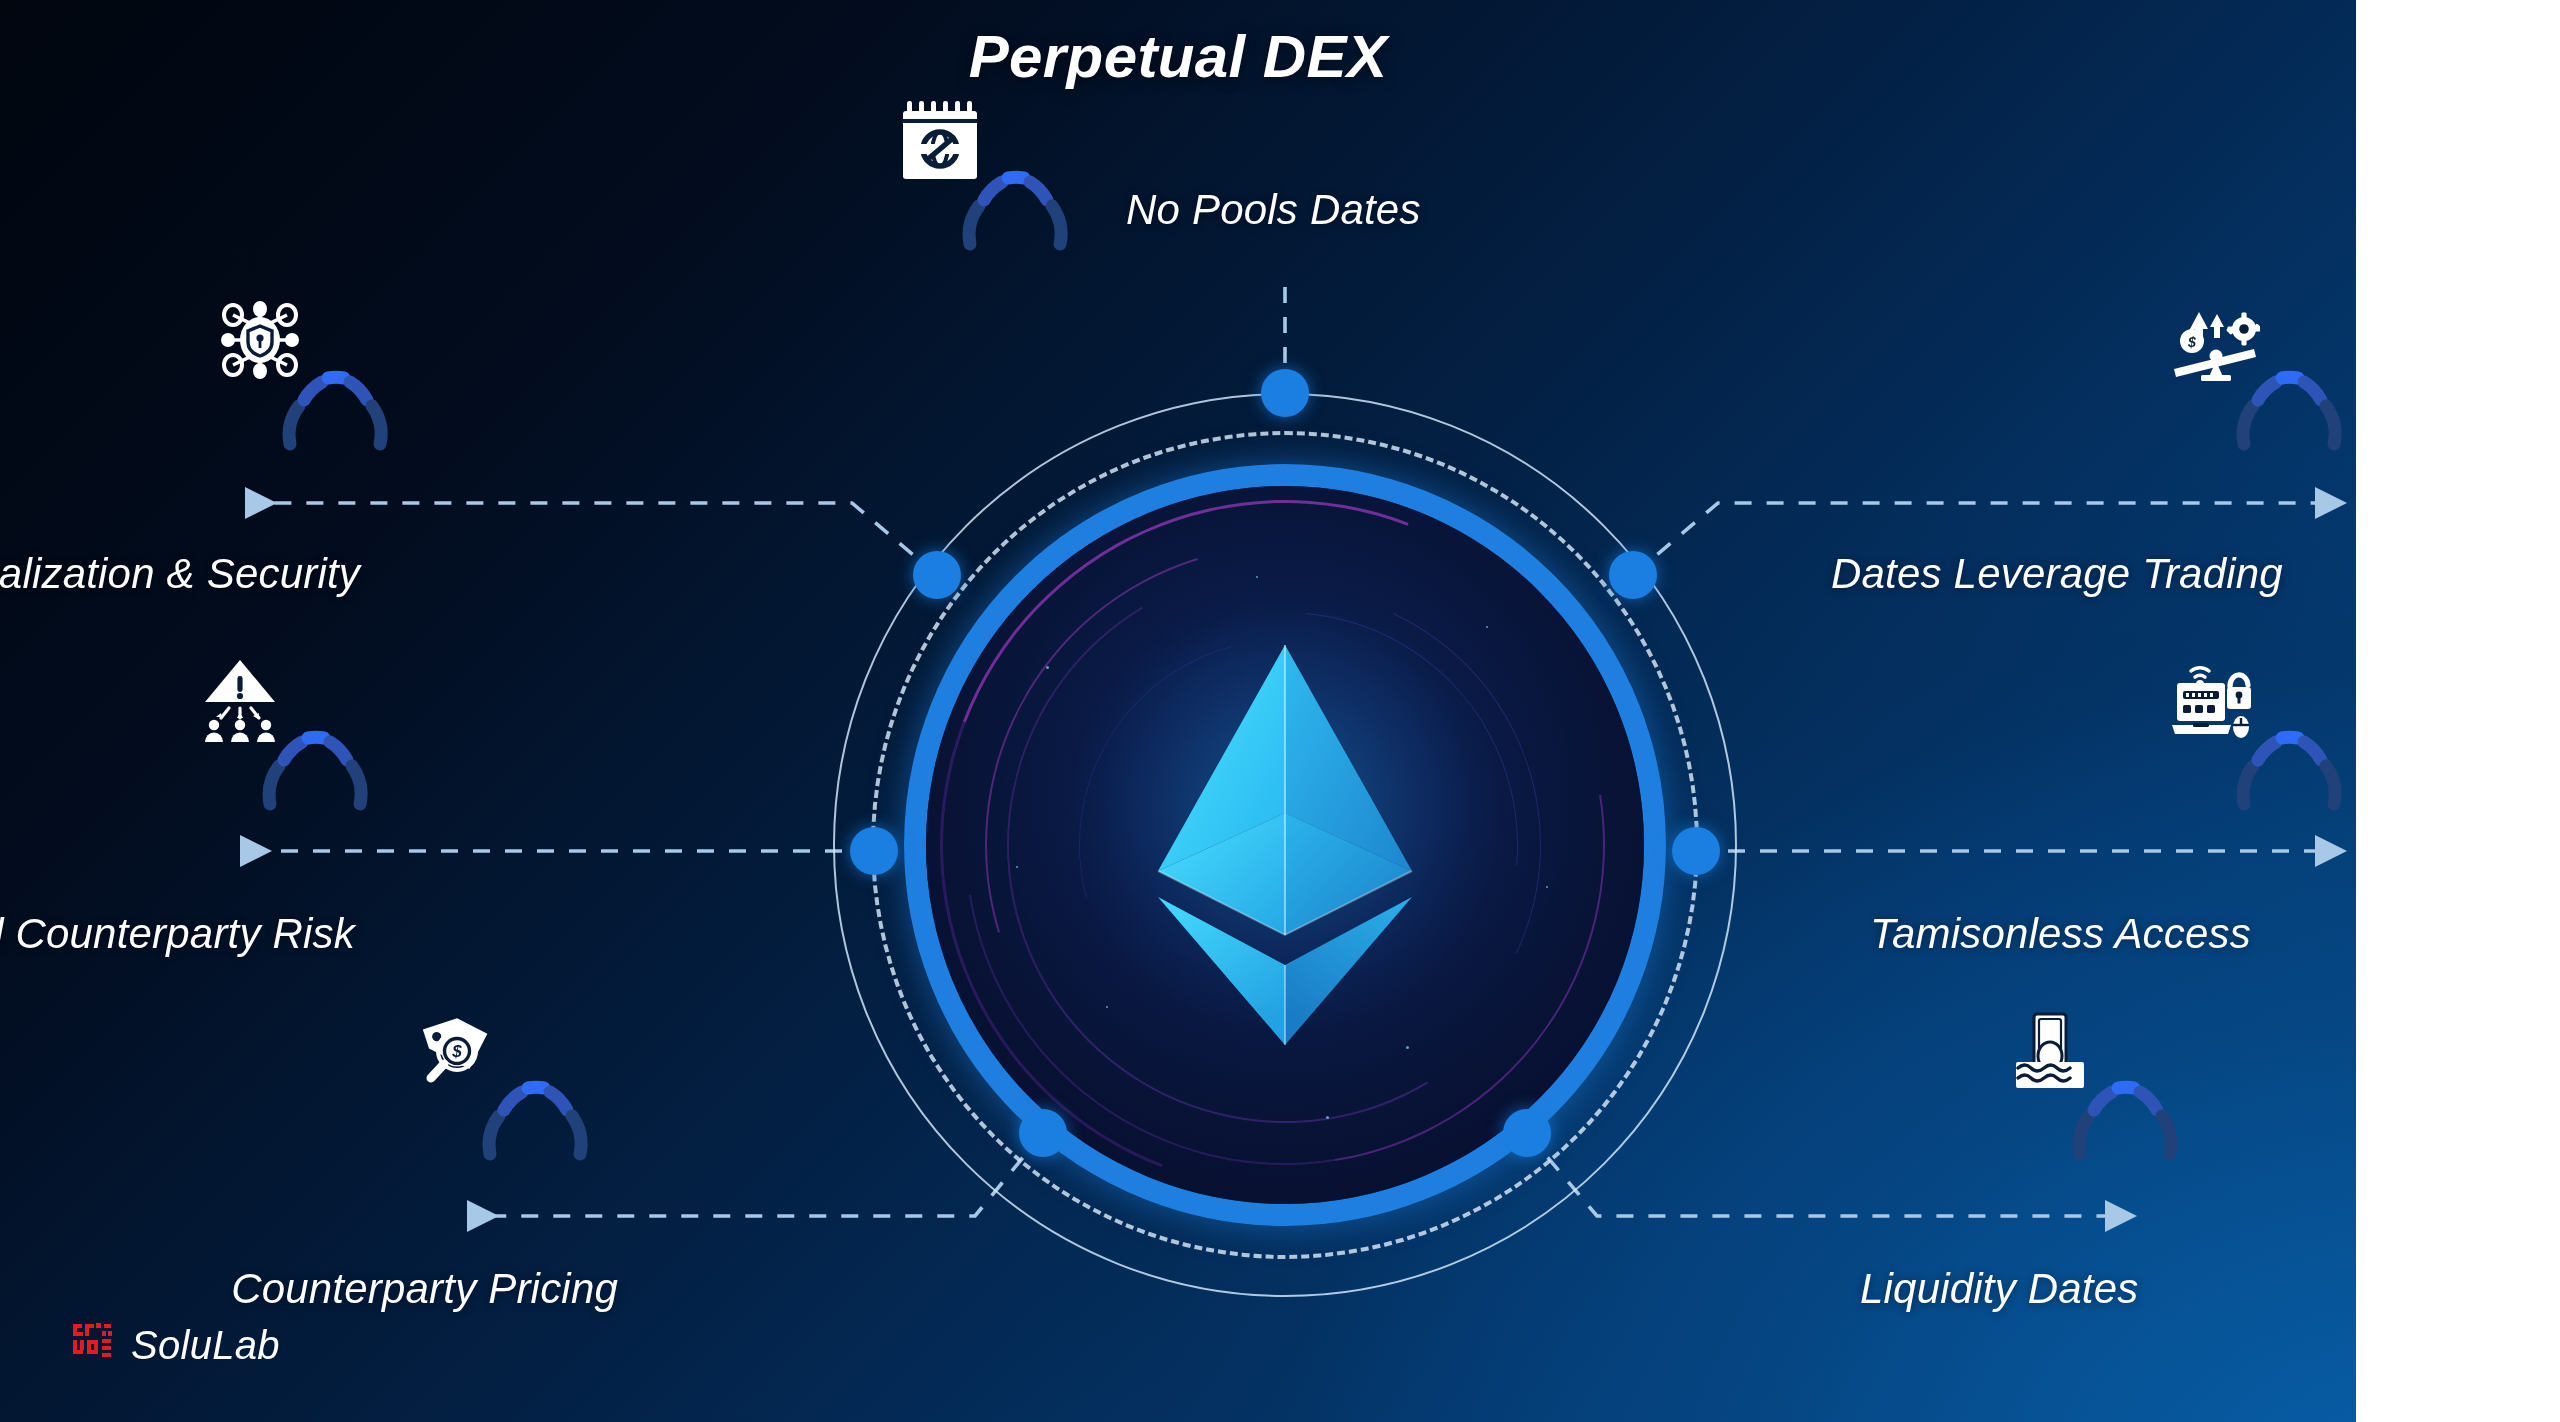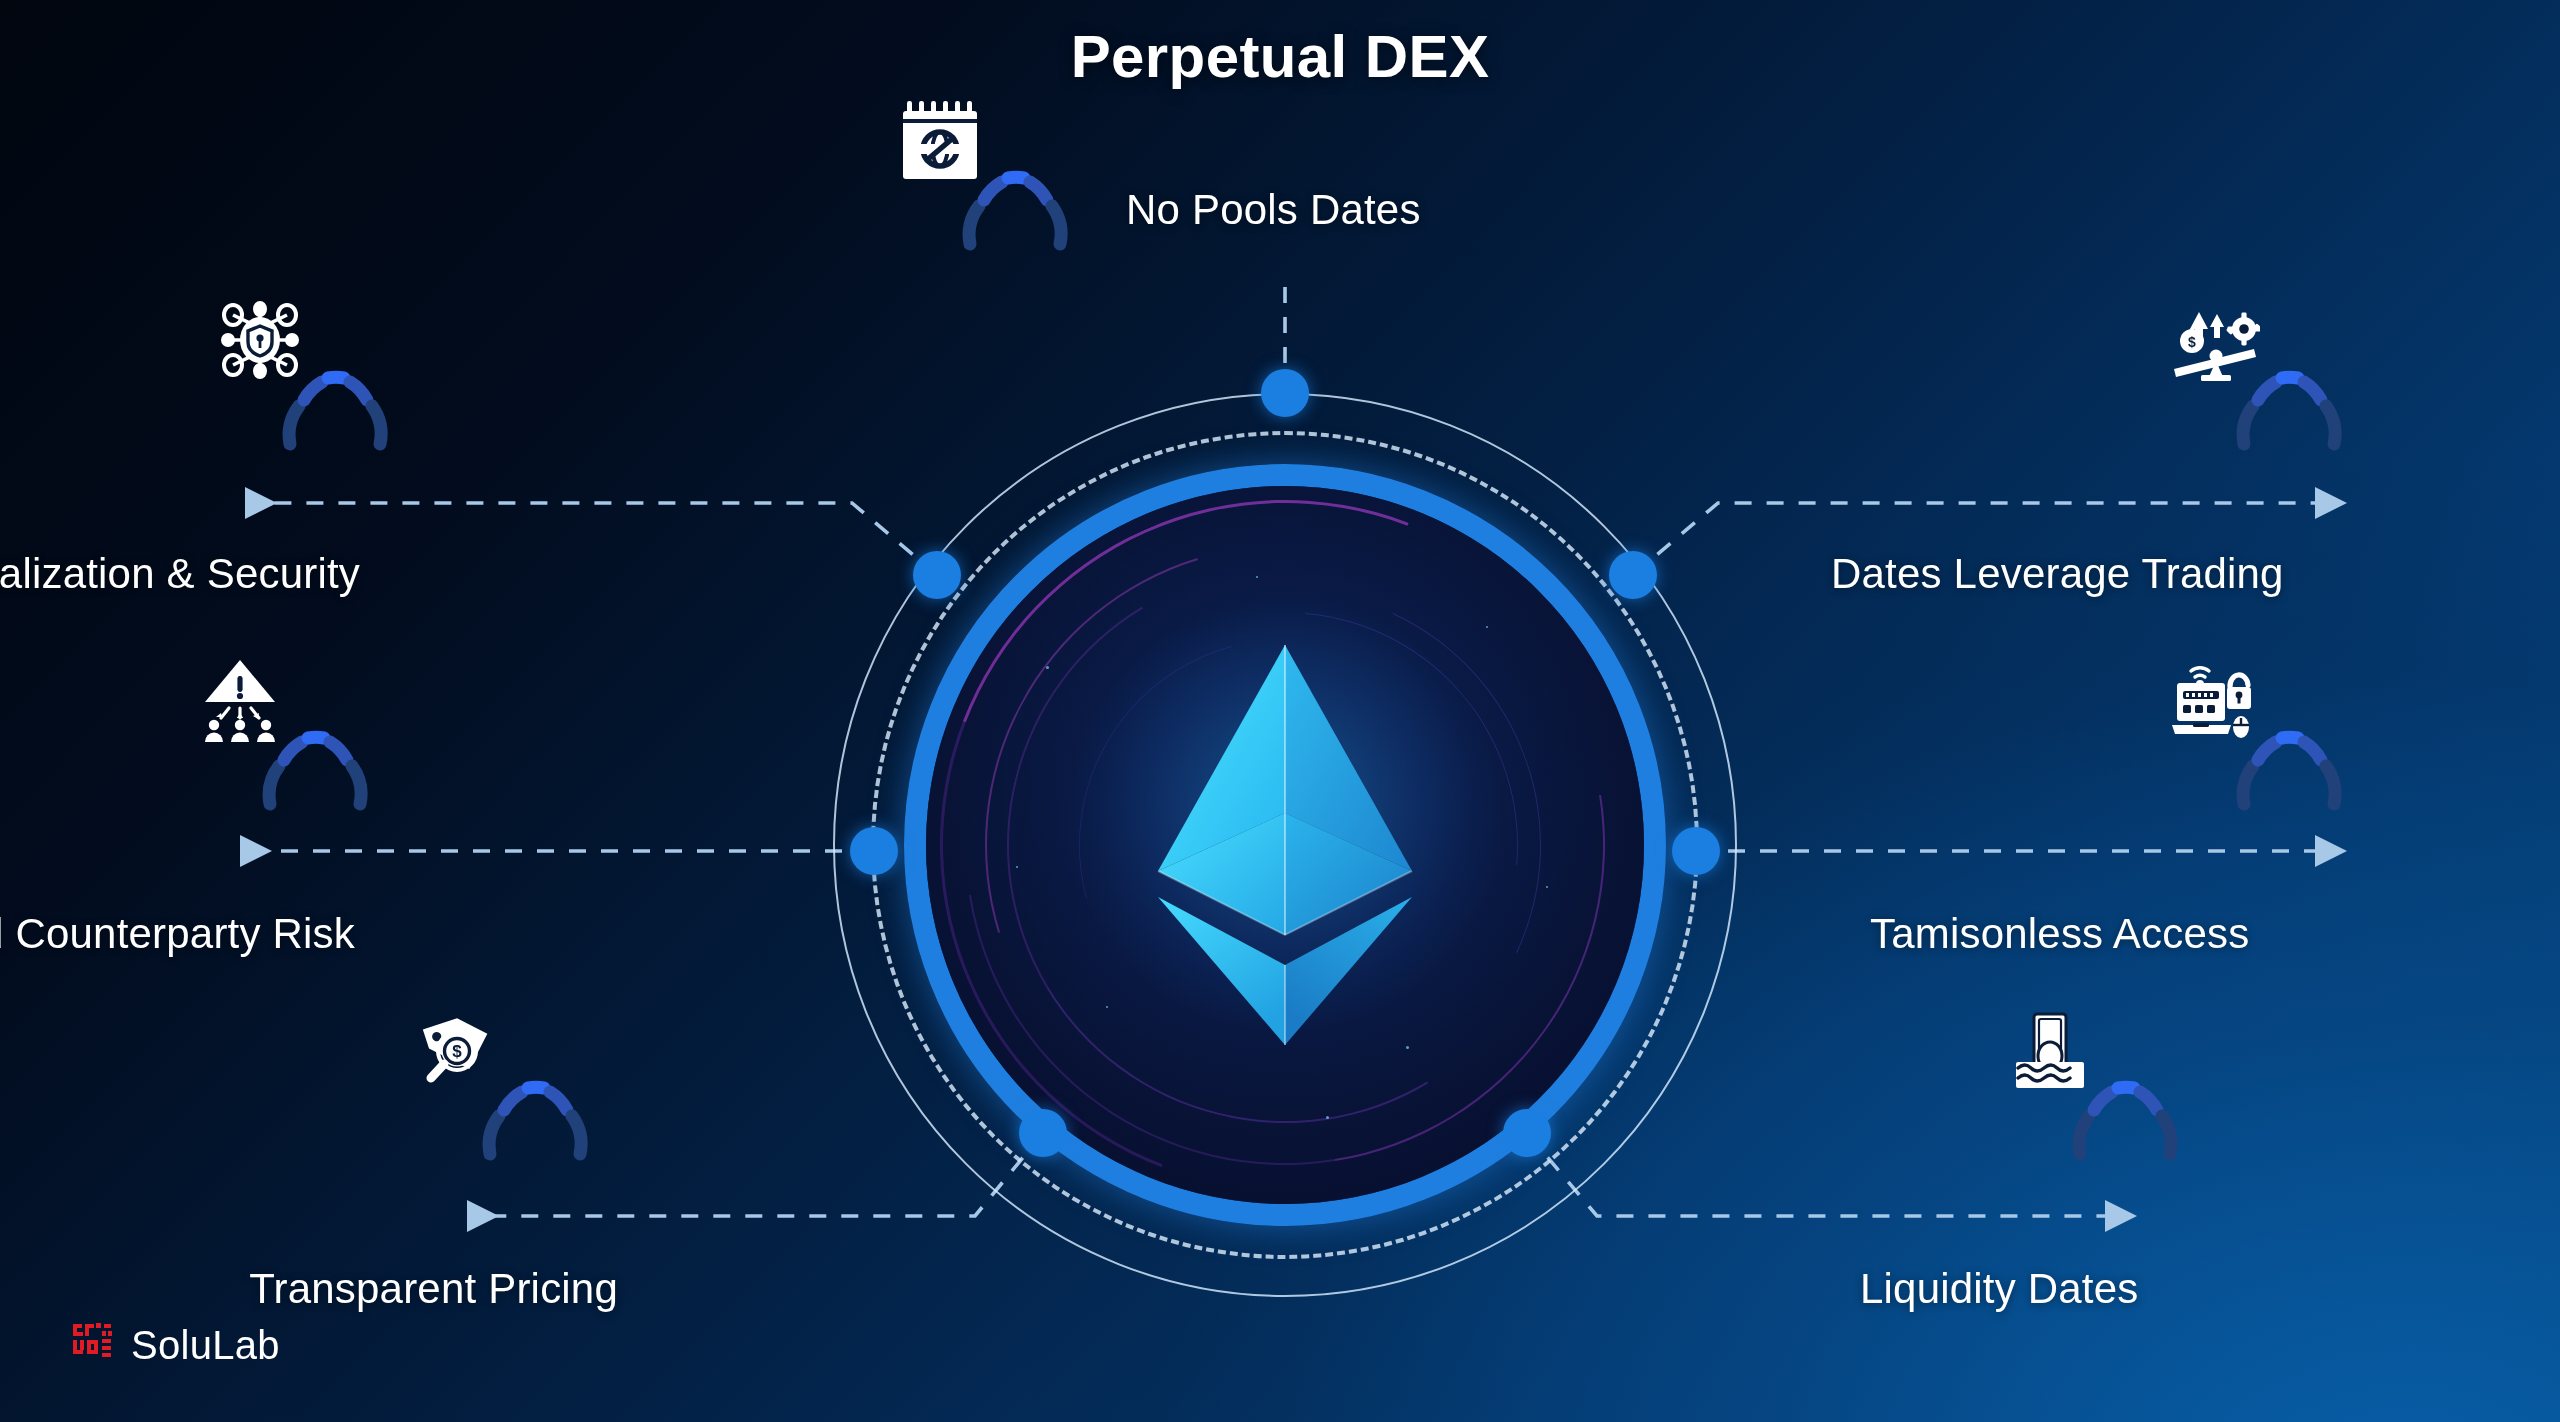--- a/index.html
+++ b/index.html
@@ -6,26 +6,27 @@
   * { margin:0; padding:0; box-sizing:border-box; }
 
   html, body {
     width:2560px; height:1422px;
     overflow:hidden;
     font-family:"Liberation Sans", sans-serif;
   }
 
   #stage {
     position:relative;
-    width:2560px; height:1422px;
+    width:2356px; height:1422px;
     background:
       radial-gradient(ellipse 1700px 1250px at 2400px 1500px, rgba(8,96,170,0.90) 0%, rgba(6,70,130,0.55) 38%, rgba(3,35,72,0.18) 66%, rgba(0,0,0,0) 84%),
       radial-gradient(ellipse 1500px 1100px at 2200px 1420px, rgba(5,80,150,0.60) 0%, rgba(0,0,0,0) 70%),
       linear-gradient(135deg, #01060f 0%, #020c1e 24%, #032146 52%, #043a72 78%, #04508f 100%);
     overflow:hidden;
+    font-style:italic;
   }
 
   
   .title {
     position:absolute;
     top:22px; left:0; width:100%;
     text-align:center;
     color:#ffffff;
     font-size:60px;
     font-weight:bold;
@@ -386,21 +387,21 @@
           <circle r="15.5" fill="#ffffff"></circle>
           <circle r="12.5" fill="none" stroke="#0b1c38" stroke-width="3.4"></circle>
           <text x="0" y="5.6" text-anchor="middle" font-family="'Liberation Sans',sans-serif" font-size="17" font-weight="bold" fill="#0b1c38">$</text>
         </g>
         <g transform="translate(40,44)">
           <circle r="19" fill="none" stroke="#ffffff" stroke-width="4"></circle>
           <path d="M-13 13 L-26 27" stroke="#ffffff" stroke-width="9" stroke-linecap="round"></path>
         </g>
       </svg>
     </div>
-    <div class="label" style="right:-158px; top:215px;">Transparent Pricing</div>
+    <div class="label" style="right:-158px; top:215px;">Counterparty Pricing</div>
   </div>
 
   <div class="feature right" style="left:2144px; top:340px;">
     <div class="icon-badge" style="left:70px; top:0;">
       <svg width="150" height="150" viewBox="0 0 150 150">
         <g fill="none" stroke-linecap="round" stroke-width="13">
           <path d="M30 104 A48 48 0 0 1 39 66" stroke="#20417a"></path>
           <path d="M44 60 A48 48 0 0 1 62 42" stroke="#2e54b8"></path>
           <path d="M68 38 A48 48 0 0 1 84 38" stroke="#2f6bf5"></path>
           <path d="M90 42 A48 48 0 0 1 107 60" stroke="#2e54b8"></path>

